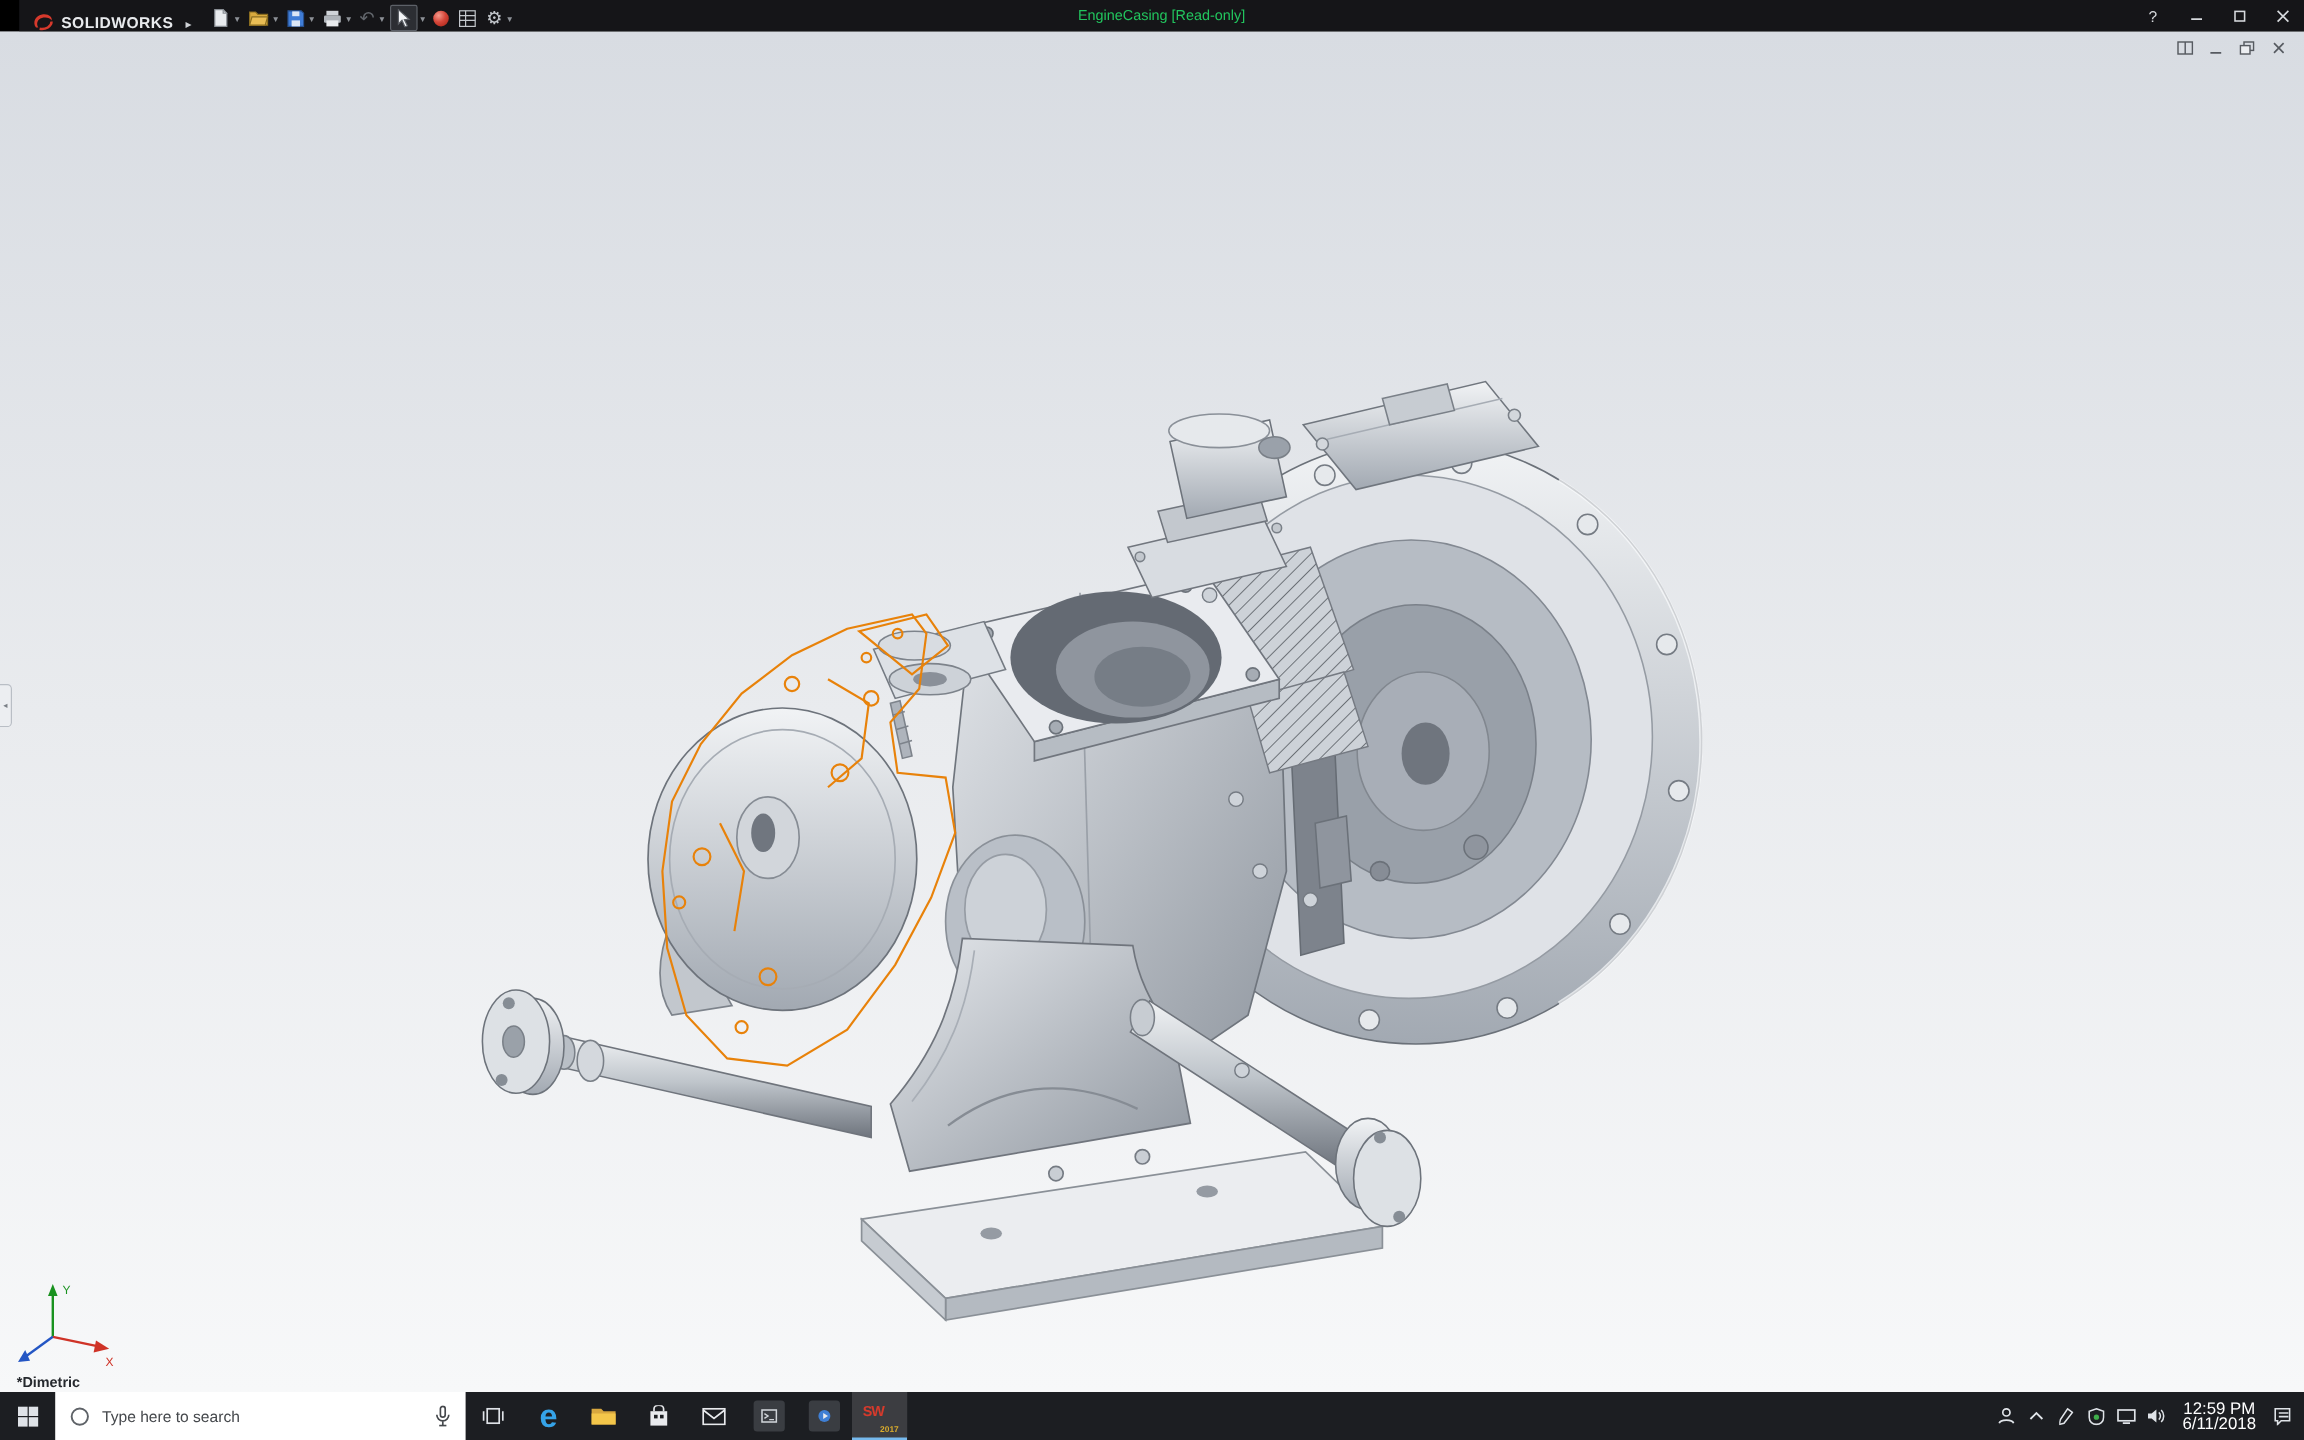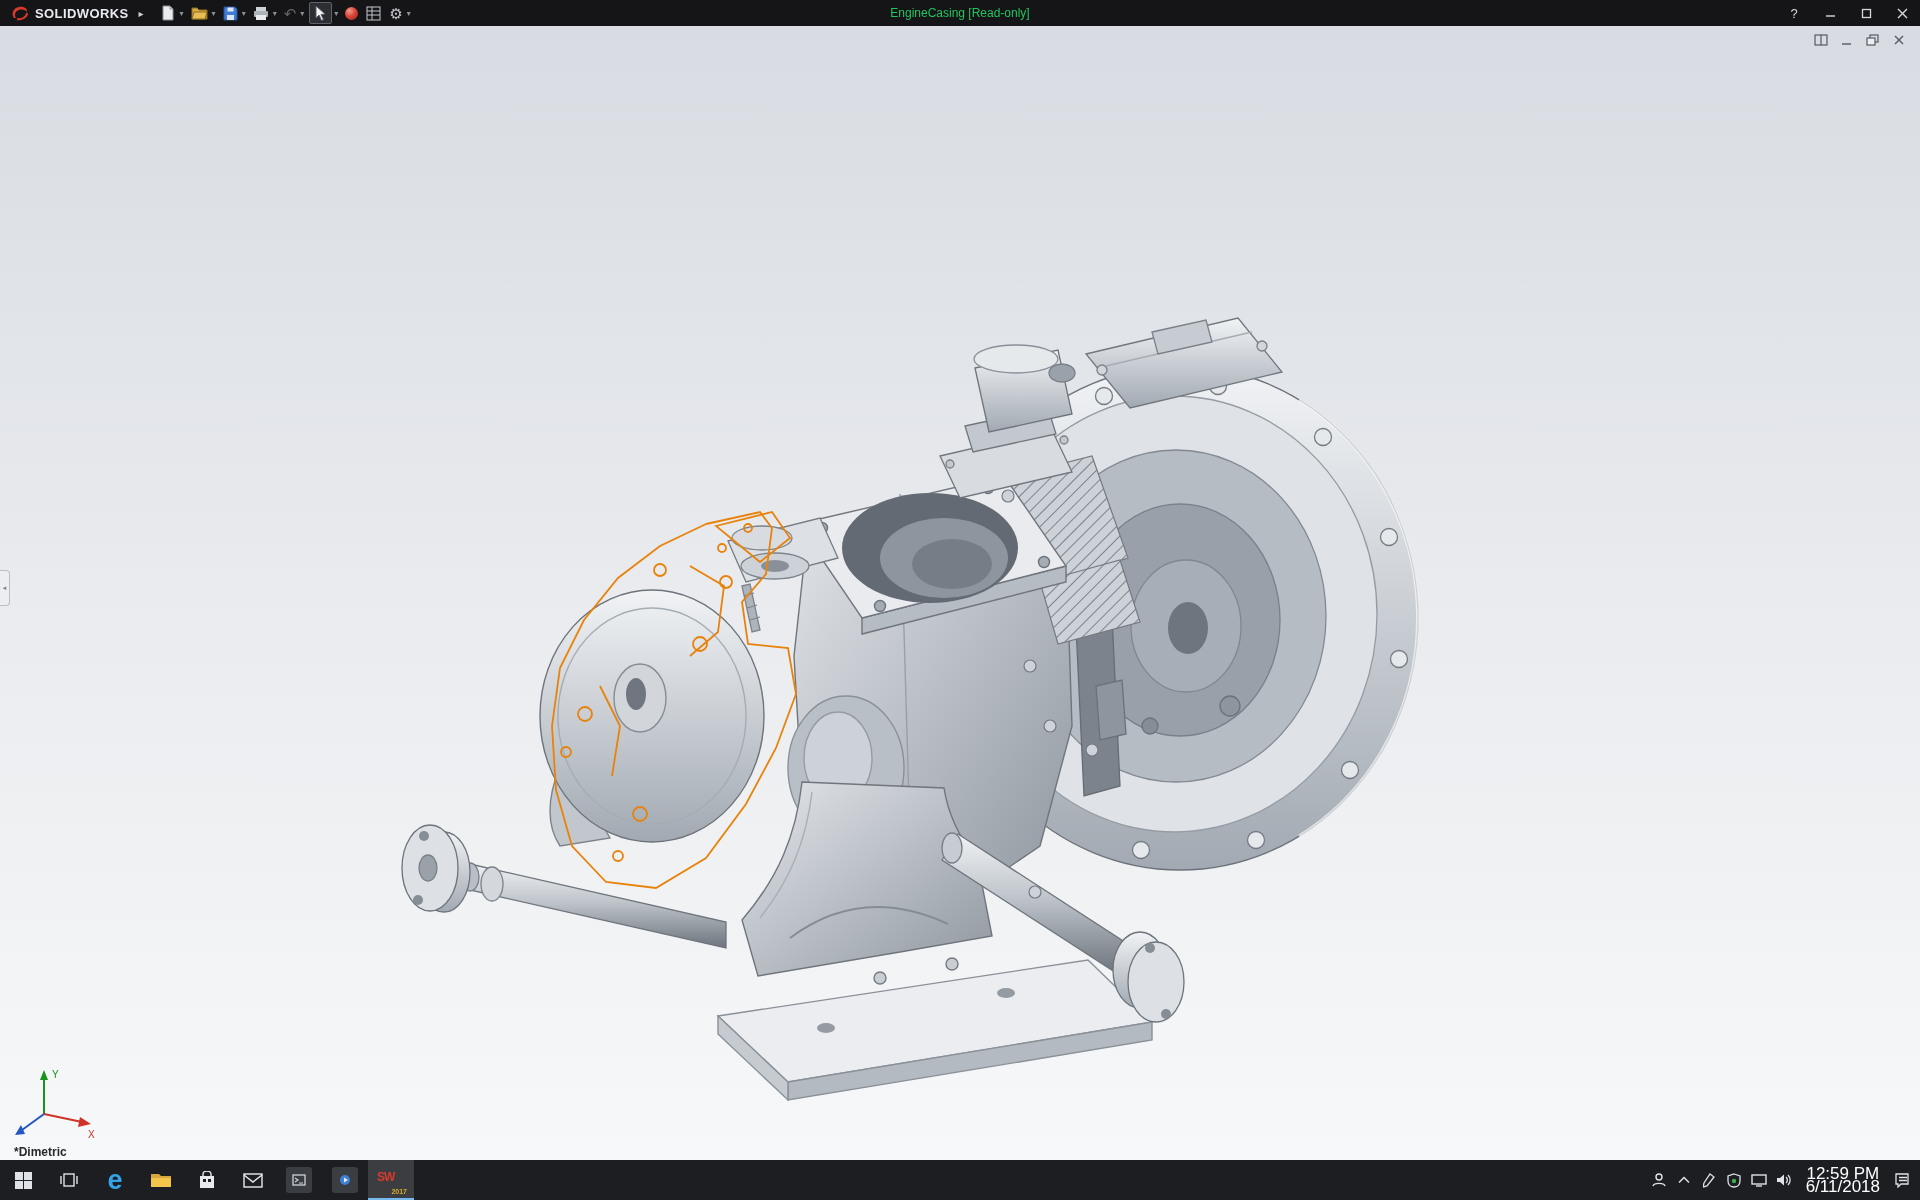--- a/index.html
+++ b/index.html
@@ -1,19 +1,19 @@
 <!DOCTYPE html>
 <html><head>
 <meta charset="utf-8">
 <style>
   *{box-sizing:border-box;margin:0;padding:0}
   html,body{width:1920px;height:1200px;overflow:hidden;background:#000;font-family:"Liberation Sans",sans-serif}
 
   
-  .titlebar{position:absolute;top:0;left:0;right:0;height:26px;background:#151518;display:flex;align-items:center;color:#d6d9dd;z-index:20}
+  .titlebar{position:absolute;top:0;left:16px;right:0;height:26px;background:#151518;display:flex;align-items:flex-end;color:#d6d9dd;z-index:20}
   .brand{display:flex;align-items:center;gap:5px;padding:0 6px 0 10px}
   .brand-text{color:#e8eaed;font-weight:bold;font-size:13px;letter-spacing:.4px}
   .menu-arrow{color:#cfd2d6;font-size:10px;margin:0 12px 0 4px}
   .tb-group{display:flex;align-items:center}
   .tbi{height:22px;display:flex;align-items:center;justify-content:center;padding:0 4px}
   .caret{font-size:8px;color:#8d9197;padding:0 3px 0 0}
   .tb-sel{border:1px solid #5d6168;background:#2c2e33;border-radius:2px;margin:0 2px}
   .undo-glyph{font-size:15px;color:#61656b;line-height:1}
   .gear-glyph{font-size:15px;color:#c3c7cc;line-height:1}
   .sphere{width:13px;height:13px;border-radius:50%;background:radial-gradient(circle at 35% 30%,#f59a8d 0%,#d6473a 45%,#a21f12 100%)}
@@ -38,21 +38,21 @@
   .tb-apps{display:flex;align-items:stretch}
   .tb-app{width:46px;display:flex;align-items:center;justify-content:center;position:relative;flex:none}
   .tb-app.active{background:rgba(255,255,255,.14);box-shadow:inset 0 -2px 0 #76b9ed}
   .edge-e{font-weight:bold;font-size:27px;color:#35a3e8;line-height:1}
   .sw-badge{position:relative;width:28px;height:26px}
   .sw-letters{font-weight:bold;font-size:12px;color:#d63a2c;letter-spacing:-1px}
   .sw-year{position:absolute;right:-2px;bottom:-2px;font-size:7px;color:#d9ab2c;font-weight:bold}
   .dark-app{width:26px;height:26px;border-radius:3px;background:#3a3d42;display:flex;align-items:center;justify-content:center}
   .tb-tray{margin-left:auto;display:flex;align-items:center}
   .tray-ic{width:25px;height:40px;display:flex;align-items:center;justify-content:center}
-  .tb-clock{font-size:17px;line-height:13px;text-align:center;padding:0 9px;color:#fff;display:flex;flex-direction:column;justify-content:center}
+  .tb-clock{font-size:14px;line-height:13px;text-align:center;padding:0 9px;color:#fff;display:flex;flex-direction:column;justify-content:center}
   .show-desktop{width:6px;border-left:1px solid #44474c;flex:none}
 </style>
 </head>
 <body>
 
 <div class="titlebar">
   <div class="brand">
     <svg width="20" height="16" viewBox="0 0 20 16">
       <path d="M4 13 C 1 9 3 3 9 2 C 14 1 18 4 17 7 C 16 5 12 4 9 5 C 5 6 4 10 6 13 Z" fill="#d6392c"></path>
       <path d="M7 14 C 12 15 17 12 17 8" stroke="#d6392c" stroke-width="2" fill="none"></path>
@@ -370,20 +370,30 @@
 <div class="taskbar">
   <div class="tb-btn">
     <svg width="17" height="17" viewBox="0 0 17 17" fill="#dfe3e8">
       <rect width="8" height="8"></rect>
         <rect x="9" width="8" height="8"></rect>
         <rect y="9" width="8" height="8"></rect>
         <rect x="9" y="9" width="8" height="8"></rect>
     </svg>
   </div>
 
+  <div class="tb-search">
+    <svg width="17" height="17" viewBox="0 0 17 17">
+      <circle cx="8.5" cy="8.5" r="6.8" fill="none" stroke="#5f6368" stroke-width="1.6"></circle>
+    </svg>
+    <span class="tb-search-text">Type here to search</span>
+    <svg class="mic" width="14" height="18" viewBox="0 0 14 18">
+      <rect x="5" y="1" width="4" height="9" rx="2" fill="none" stroke="#45484c" stroke-width="1.4"></rect>
+      <path d="M2 8 a5 5 0 0 0 10 0 M7 13 v4 M4 17 h6" fill="none" stroke="#45484c" stroke-width="1.4"></path>
+    </svg>
+  </div>
 
   <div class="tb-apps">
     <div class="tb-app">
       <svg width="20" height="18" viewBox="0 0 20 18" fill="none" stroke="#dfe3e8" stroke-width="1.4">
         <rect x="5" y="3" width="10" height="12"></rect>
           <path d="M2 5v8 M18 5v8"></path>
       </svg>
     </div>
     <div class="tb-app">
       <span class="edge-e">e</span>

